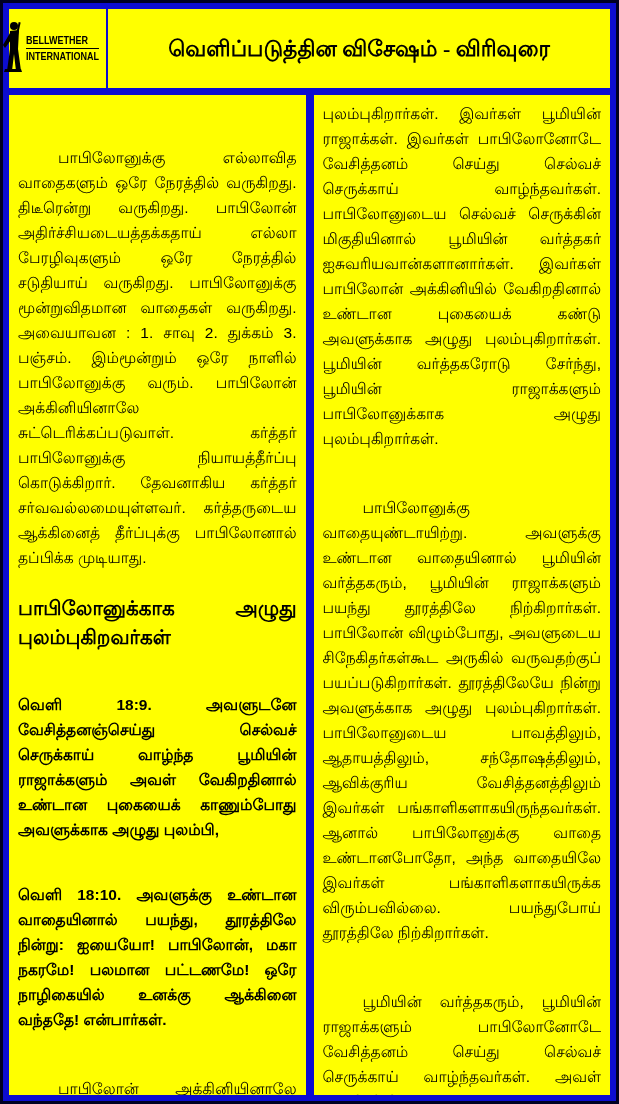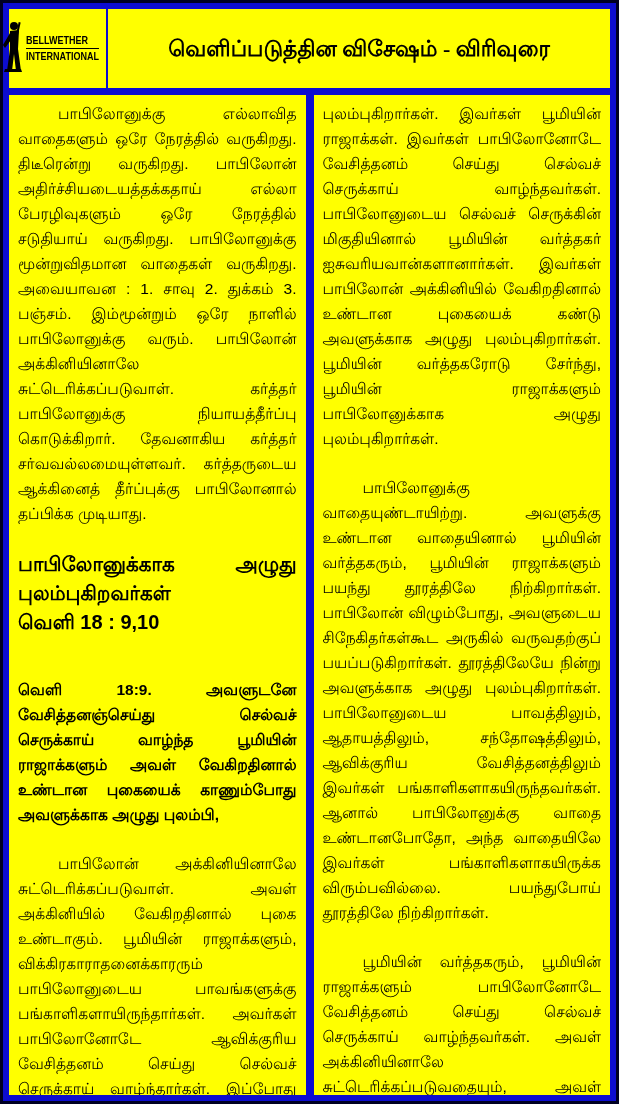--- a/index.html
+++ b/index.html
@@ -50,21 +50,21 @@
   .col {
     flex: 1; background: #ffff00;
     padding: 6px 9px 6px 9px;
     overflow: hidden;
   }
   .para {
     font-size: 15.5px; line-height: 25px;
     text-align: justify;
     margin-bottom: 24px;
   }
-  .para.indent { text-indent: 40px; }
+  .para.indent { text-indent: 40px; margin-top: 44px; }
   .para.bold { font-weight: bold; margin-top: 40px; }
   .section-heading {
     font-weight: bold; font-size: 20px; line-height: 29px;
     text-align: justify;
     margin-bottom: 39px;
   }
   .section-heading .h-line2 { display: block; }
 </style>
 </head>
 <body>
@@ -97,23 +97,23 @@
 
 
   </div>
 
   <div class="columns">
 
     <div class="col">
       <div class="para indent">பாபிலோனுக்கு எல்லாவித வாதைகளும் ஒரே நேரத்தில் வருகிறது. திடீரென்று வருகிறது. பாபிலோன் அதிர்ச்சியடையத்தக்கதாய் எல்லா பேரழிவுகளும் ஒரே நேரத்தில் சடுதியாய் வருகிறது. பாபிலோனுக்கு மூன்றுவிதமான வாதைகள் வருகிறது. அவையாவன : 1. சாவு 2. துக்கம் 3. பஞ்சம். இம்மூன்றும் ஒரே நாளில் பாபிலோனுக்கு வரும். பாபிலோன் அக்கினியினாலே சுட்டெரிக்கப்படுவாள். கர்த்தர் பாபிலோனுக்கு நியாயத்தீர்ப்பு கொடுக்கிறார். தேவனாகிய கர்த்தர் சர்வவல்லமையுள்ளவர். கர்த்தருடைய ஆக்கினைத் தீர்ப்புக்கு பாபிலோனால் தப்பிக்க முடியாது.</div>
       <div class="section-heading">
         <span class="h-line1">பாபிலோனுக்காக அழுது புலம்புகிறவர்கள்</span>
-        <span class="h-line2">வெளி 18 : 9,10</span>
       </div>
       <div class="para bold">வெளி 18:9. அவளுடனே வேசித்தனஞ்செய்து செல்வச் செருக்காய் வாழ்ந்த பூமியின் ராஜாக்களும் அவள் வேகிறதினால் உண்டான புகையைக் காணும்போது அவளுக்காக அழுது புலம்பி,</div>
+      <div class="para bold">வெளி 18:10. அவளுக்கு உண்டான வாதையினால் பயந்து, தூரத்திலே நின்று: ஐயையோ! பாபிலோன், மகா நகரமே! பலமான பட்டணமே! ஒரே நாழிகையில் உனக்கு ஆக்கினை வந்ததே! என்பார்கள்.</div>
       <div class="para indent">பாபிலோன் அக்கினியினாலே சுட்டெரிக்கப்படுவாள். அவள் அக்கினியில் வேகிறதினால் புகை உண்டாகும். பூமியின் ராஜாக்களும், விக்கிரகாராதனைக்காரரும் பாபிலோனுடைய பாவங்களுக்கு பங்காளிகளாயிருந்தார்கள். அவர்கள் பாபிலோனோடே ஆவிக்குரிய வேசித்தனம் செய்து செல்வச் செருக்காய் வாழ்ந்தார்கள். இப்போது பாபிலோன் அக்கியினால் சுட்டெரிக்கப்படுவதை அவர்கள் பார்க்கிறார்கள்.</div>
 
     </div>
 
     <div class="col">
       <div class="para">புலம்புகிறார்கள். இவர்கள் பூமியின் ராஜாக்கள். இவர்கள் பாபிலோனோடே வேசித்தனம் செய்து செல்வச் செருக்காய் வாழ்ந்தவர்கள். பாபிலோனுடைய செல்வச் செருக்கின் மிகுதியினால் பூமியின் வர்த்தகர் ஐசுவரியவான்களானார்கள். இவர்கள் பாபிலோன் அக்கினியில் வேகிறதினால் உண்டான புகையைக் கண்டு அவளுக்காக அழுது புலம்புகிறார்கள். பூமியின் வர்த்தகரோடு சேர்ந்து, பூமியின் ராஜாக்களும் பாபிலோனுக்காக அழுது புலம்புகிறார்கள்.</div>
       <div class="para indent">பாபிலோனுக்கு வாதையுண்டாயிற்று. அவளுக்கு உண்டான வாதையினால் பூமியின் வர்த்தகரும், பூமியின் ராஜாக்களும் பயந்து தூரத்திலே நிற்கிறார்கள். பாபிலோன் விழும்போது, அவளுடைய சிநேகிதர்கள்கூட அருகில் வருவதற்குப் பயப்படுகிறார்கள். தூரத்திலேயே நின்று அவளுக்காக அழுது புலம்புகிறார்கள். பாபிலோனுடைய பாவத்திலும், ஆதாயத்திலும், சந்தோஷத்திலும், ஆவிக்குரிய வேசித்தனத்திலும் இவர்கள் பங்காளிகளாகயிருந்தவர்கள். ஆனால் பாபிலோனுக்கு வாதை உண்டானபோதோ, அந்த வாதையிலே இவர்கள் பங்காளிகளாகயிருக்க விரும்பவில்லை. பயந்துபோய் தூரத்திலே நிற்கிறார்கள்.</div>
       <div class="para indent">பூமியின் வர்த்தகரும், பூமியின் ராஜாக்களும் பாபிலோனோடே வேசித்தனம் செய்து செல்வச் செருக்காய் வாழ்ந்தவர்கள். அவள் அக்கினியினாலே சுட்டெரிக்கப்படுவதையும், அவள் அக்கினியிலே வேகிறதினால் உண்டான புகையையும், அவளுக்கு உண்டான வாதையையும் கண்டு இவர்கள் பயப்படுகிறார்கள். பயத்தினால் அலறுகிறார்கள். “ஐயையோ! பாபிலோன், மகா நகரமே! பலமான பட்டணமே! ஒரே நாழிகையில் உனக்கு ஆக்கினை வந்ததே!” என்று பயந்து, அழுது புலம்புகிறார்கள். பாபிலோனுடைய பெருமையிலும் சந்தோஷத்திலும் பங்காளிகளாகயிருந்தவர்கள், அவளுக்கு வாதை வந்தபோது, அந்த வாதையில் பங்குபெறாமல் தூரத்தில் விலகி நிற்கிறார்கள்.</div>
     </div>
 

